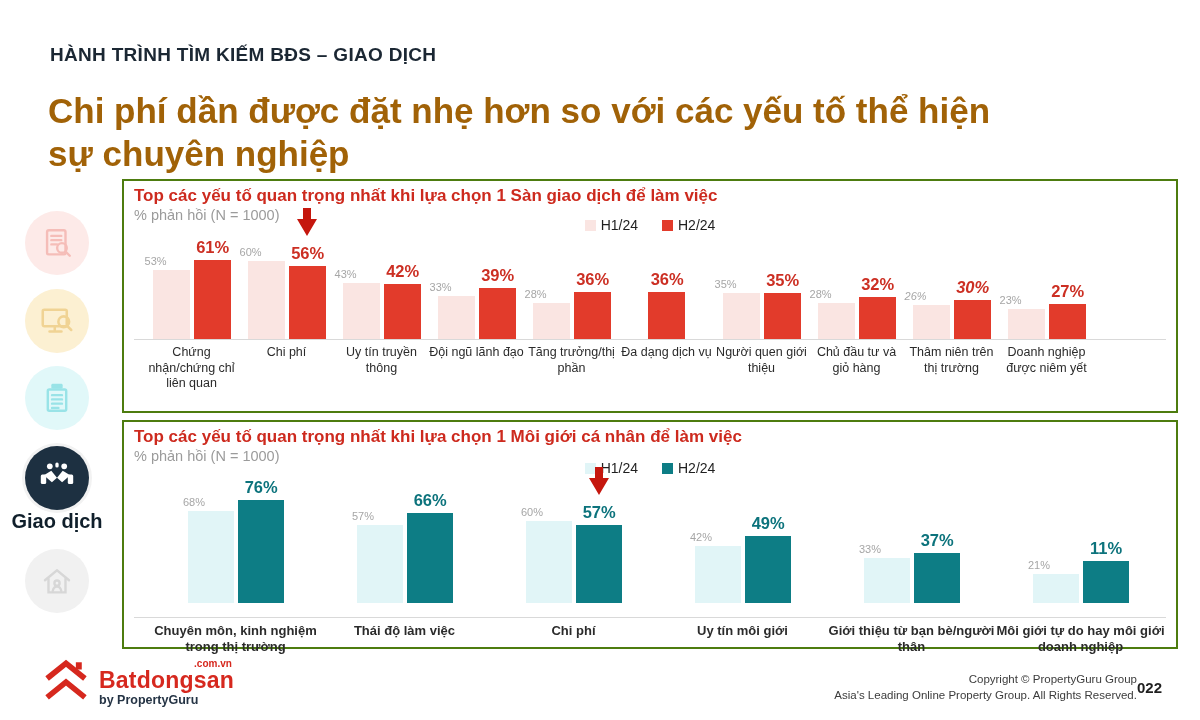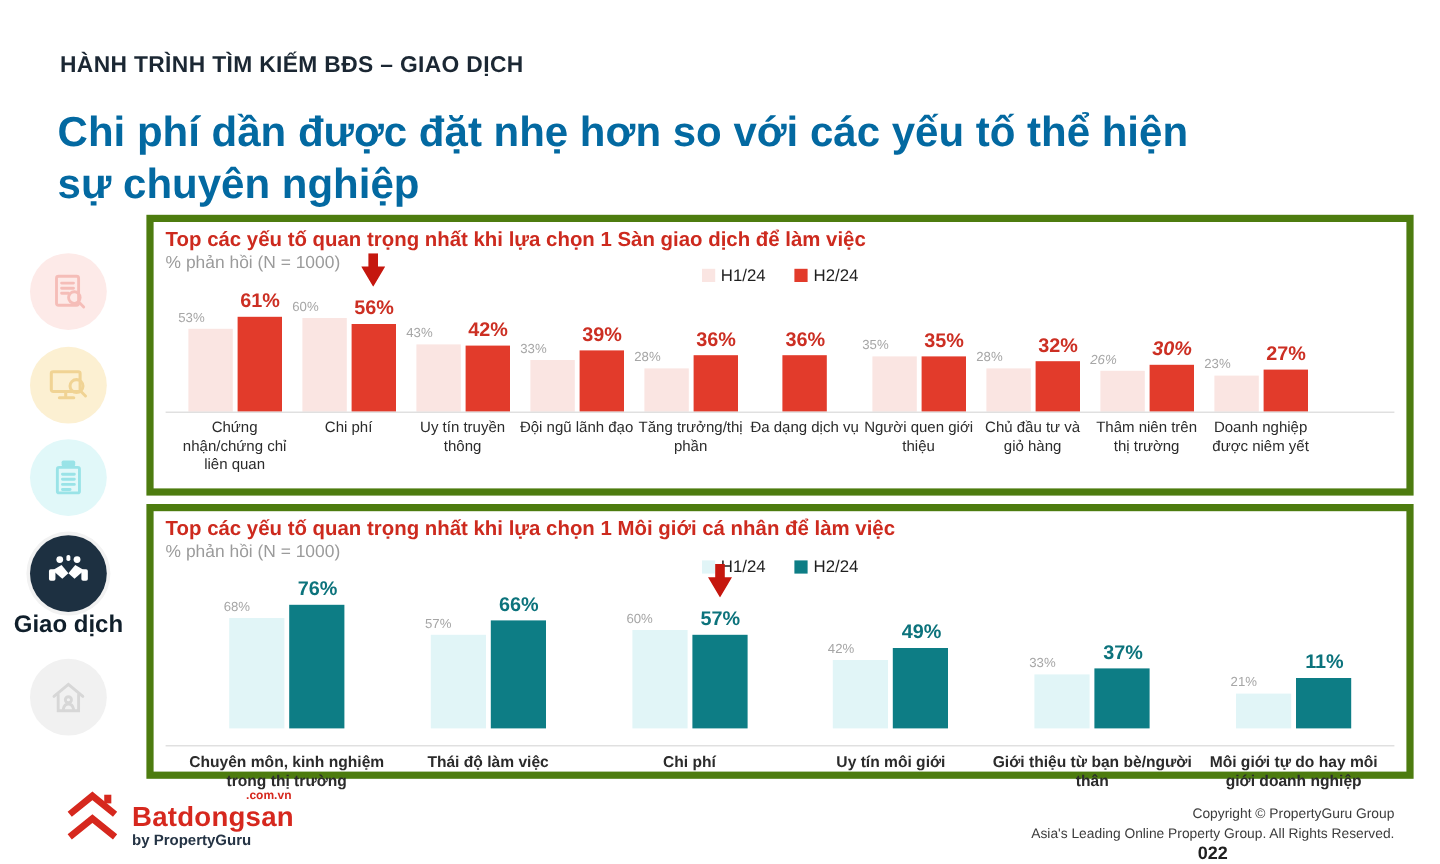--- a/index.html
+++ b/index.html
@@ -1,35 +1,35 @@
 <!DOCTYPE html>
 <html><head>
 <meta charset="utf-8">
 <style>
   html,body{margin:0;padding:0;}
   body{width:1200px;height:720px;background:#ffffff;font-family:"Liberation Sans",sans-serif;overflow:hidden;}
   .slide{position:relative;width:1200px;height:720px;background:#fff;}
 
   
   .kicker{position:absolute;left:50px;top:44px;font-size:19px;font-weight:bold;color:#1b2733;letter-spacing:.3px;}
-  .main-title{position:absolute;left:48px;top:66px;width:1110px;font-size:35px;font-weight:bold;color:#0369a1;line-height:1.23;}
+  .main-title{position:absolute;left:48px;top:66px;width:1110px;font-size:35px;font-weight:bold;color:#a16207;line-height:1.23;}
 
   
   .side-circle{position:absolute;left:25px;width:64px;height:64px;border-radius:50%;display:flex;align-items:center;justify-content:center;}
   .side-circle svg{display:block;}
   .c1{top:211px;background:#fdeae8;}
   .c2{top:289px;background:#fcf0d2;}
   .c3{top:366px;background:#e1f8f9;}
   .c4{top:446px;background:#1d3041;box-shadow:0 0 0 3px #f2f2f2;}
   .c5{top:549px;background:#f1f1f1;}
   .faded{opacity:.55;}
   .side-label{position:absolute;left:0px;top:510px;width:114px;text-align:center;font-size:20px;font-weight:bold;color:#101f2b;}
 
   
-  .panel{position:absolute;left:122px;width:1056px;background:#fff;border:6px solid #4d7c0f;box-sizing:border-box;}
+  .panel{position:absolute;left:122px;width:1056px;background:#fff;border:2px solid #4d7c0f;box-sizing:border-box;}
   .panel-1{top:179px;height:234px;}
   .panel-2{top:420px;height:229px;}
   .panel-title{position:absolute;left:10px;top:5px;margin:0;font-size:17px;font-weight:bold;color:#cd2a1e;white-space:nowrap;}
   .panel-sub{position:absolute;left:10px;top:26px;font-size:14.5px;color:#9b9b9b;}
   .legend{position:absolute;left:0;right:0;display:flex;justify-content:center;gap:24px;align-items:center;}
   .panel-1 .legend{top:36px;}
   .panel-2 .legend{top:38px;}
   .lg-item{display:flex;align-items:center;gap:5px;}
   .lg-sw{width:11px;height:11px;display:inline-block;}
   .lg-tx{font-size:14px;color:#1f1f1f;}
@@ -48,26 +48,26 @@
 
   
   .labels-row{position:absolute;left:10px;right:10px;border-top:1px solid #d9d9d9;display:flex;align-items:flex-start;}
   .labels-1{top:158px;}
   .labels-2{top:195px;font-weight:bold;}
   .cat-label{text-align:center;color:#2b2b2b;padding-top:5px;line-height:1.25;box-sizing:border-box;}
   .labels-1 .cat-label{font-size:12.5px;}
   .labels-2 .cat-label{font-size:13px;}
 
   
-  .logo{position:absolute;left:52px;top:658px;display:flex;align-items:center;gap:8px;}
+  .logo{position:absolute;left:41px;top:658px;display:flex;align-items:center;gap:8px;}
   .logo-text{display:flex;flex-direction:column;}
   .logo-tld{font-size:10px;font-weight:bold;color:#d6281e;align-self:flex-end;padding-right:2px;line-height:1;}
   .logo-brand{font-size:23px;font-weight:bold;color:#d6281e;line-height:1;letter-spacing:.2px;}
   .logo-by{font-size:12.5px;font-weight:bold;color:#253445;line-height:1.2;margin-top:1px;}
-  .footer-right{position:absolute;right:38px;top:672px;display:flex;align-items:center;gap:0;flex-direction:column;}
+  .footer-right{position:absolute;right:38px;top:672px;display:flex;align-items:center;gap:0;}
   .copyright{font-size:11.5px;color:#3c3c3c;text-align:right;line-height:1.35;}
   .page-num{font-size:15px;font-weight:bold;color:#1f1f1f;}
 </style>
 </head>
 <body>
 
 <div class="slide">
 
   <div class="kicker">HÀNH TRÌNH TÌM KIẾM BĐS – GIAO DỊCH</div>
   <h1 class="main-title">

